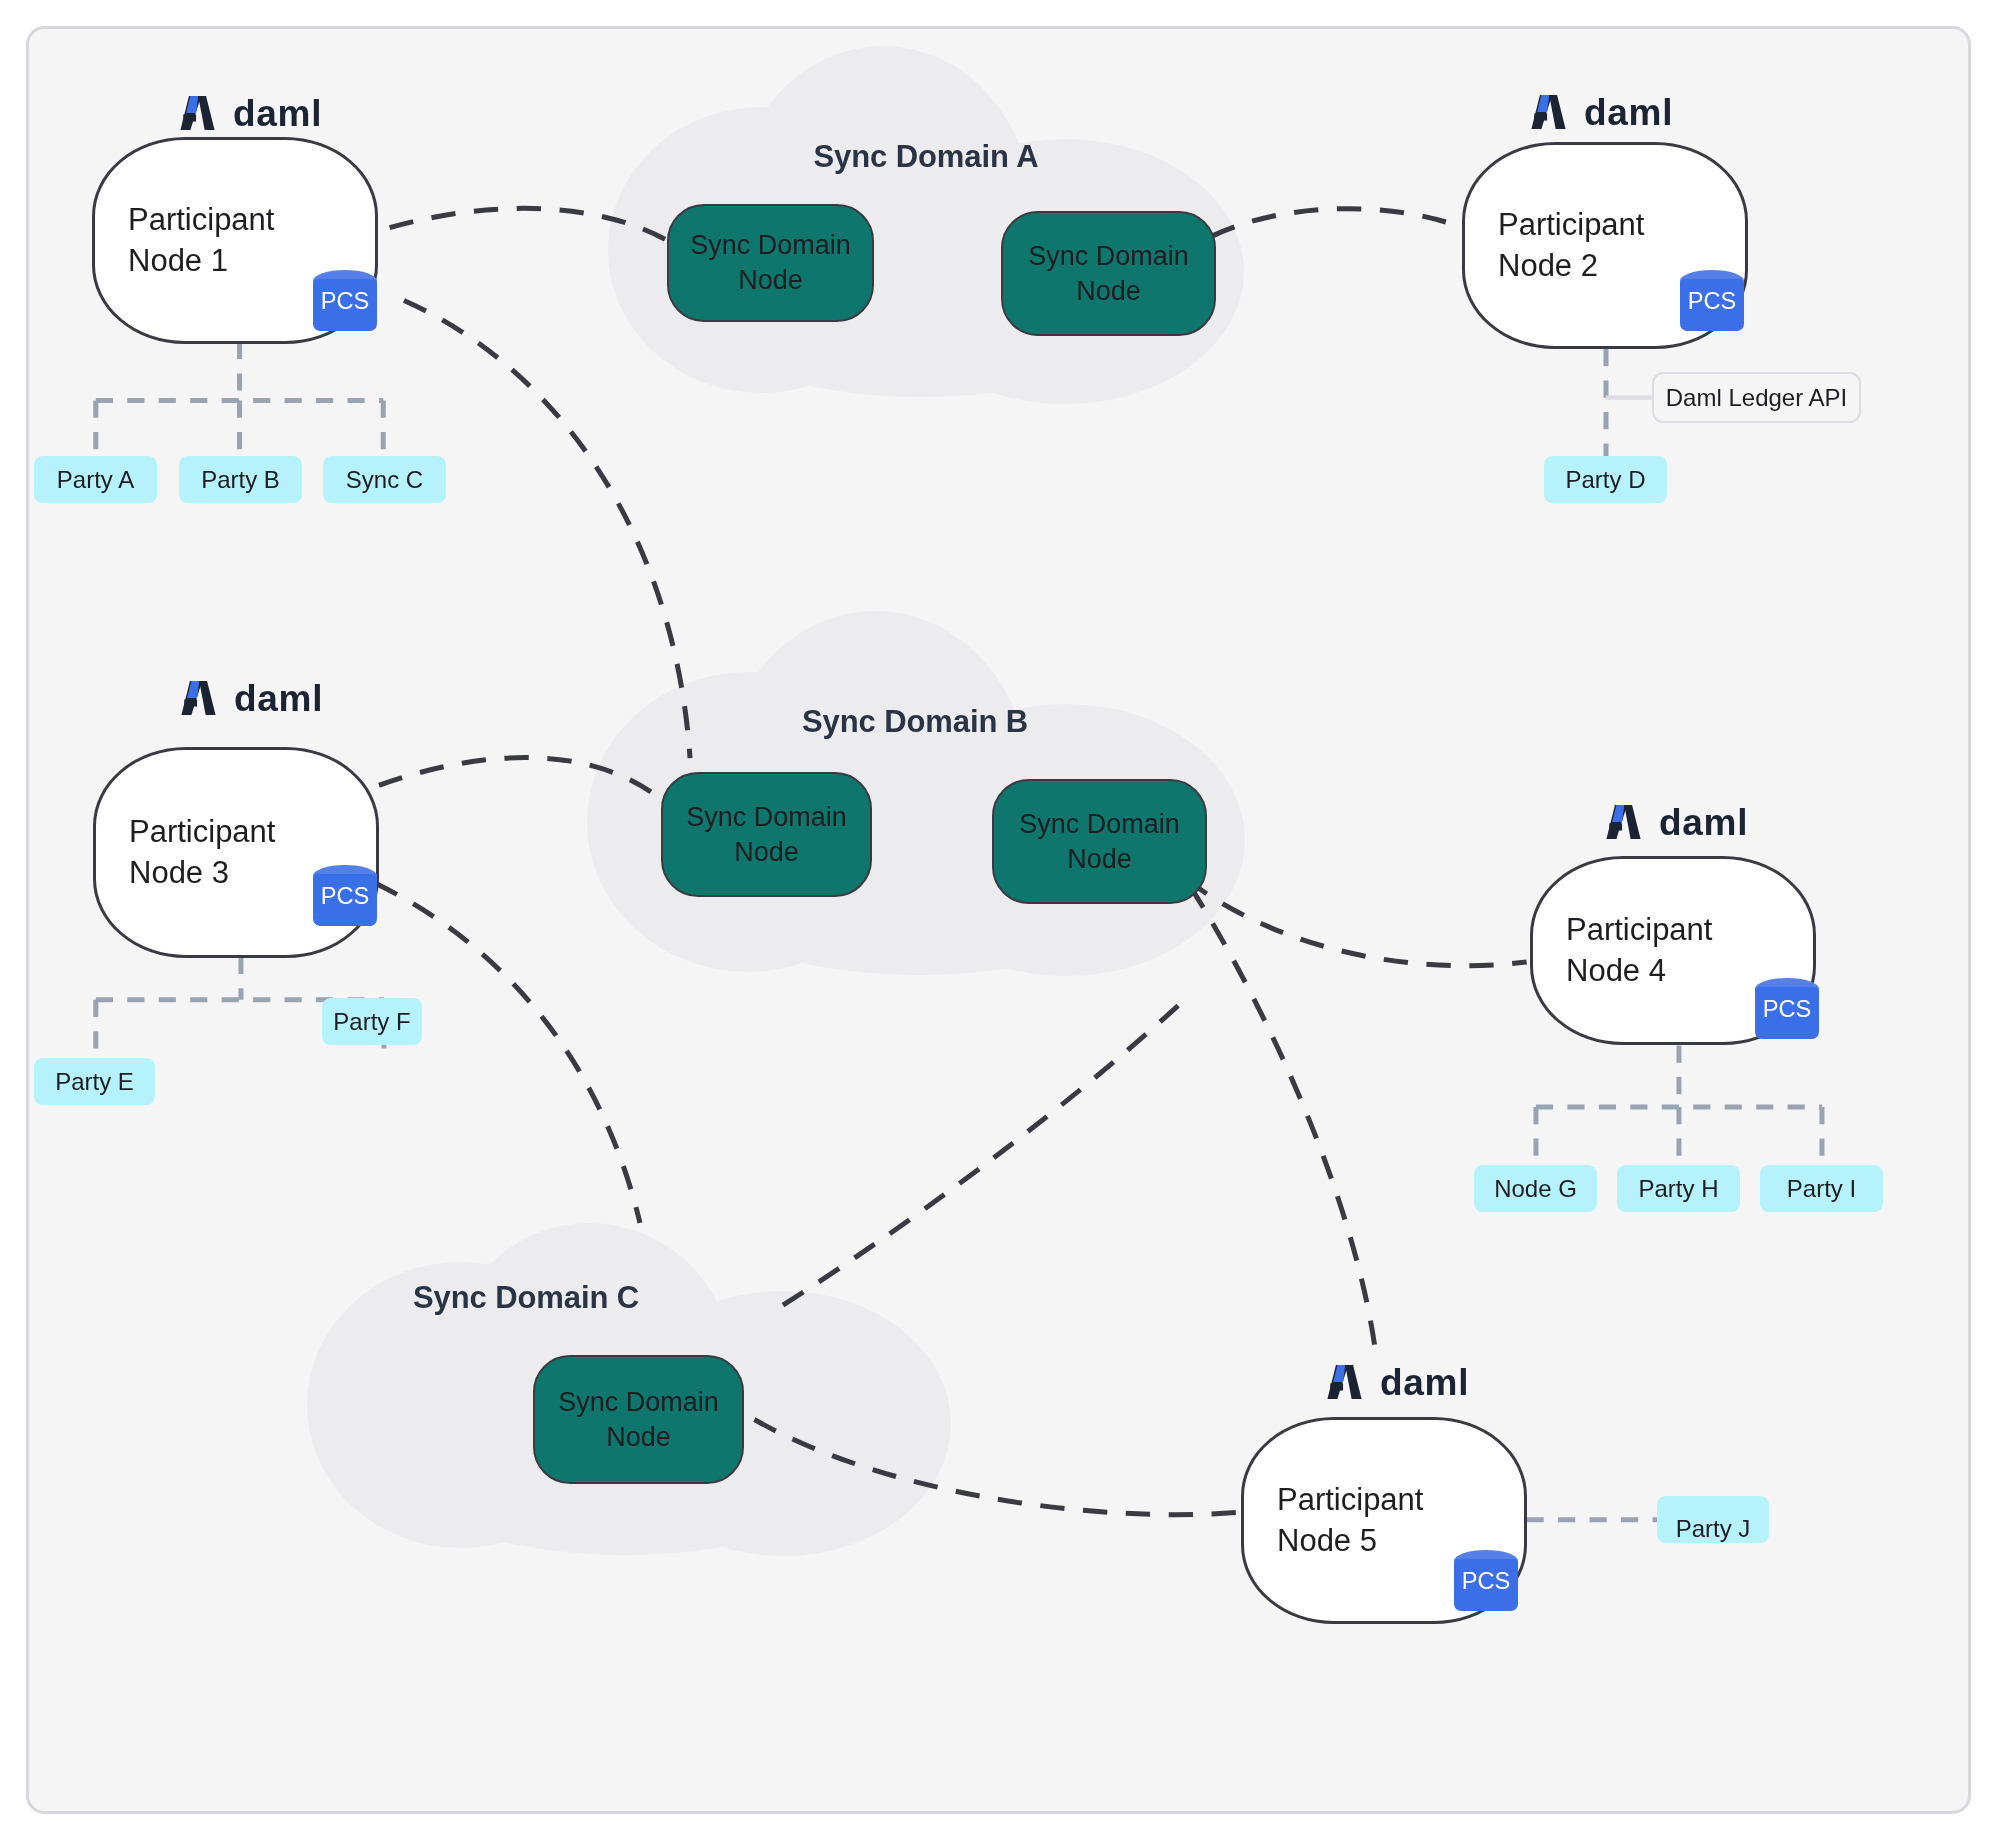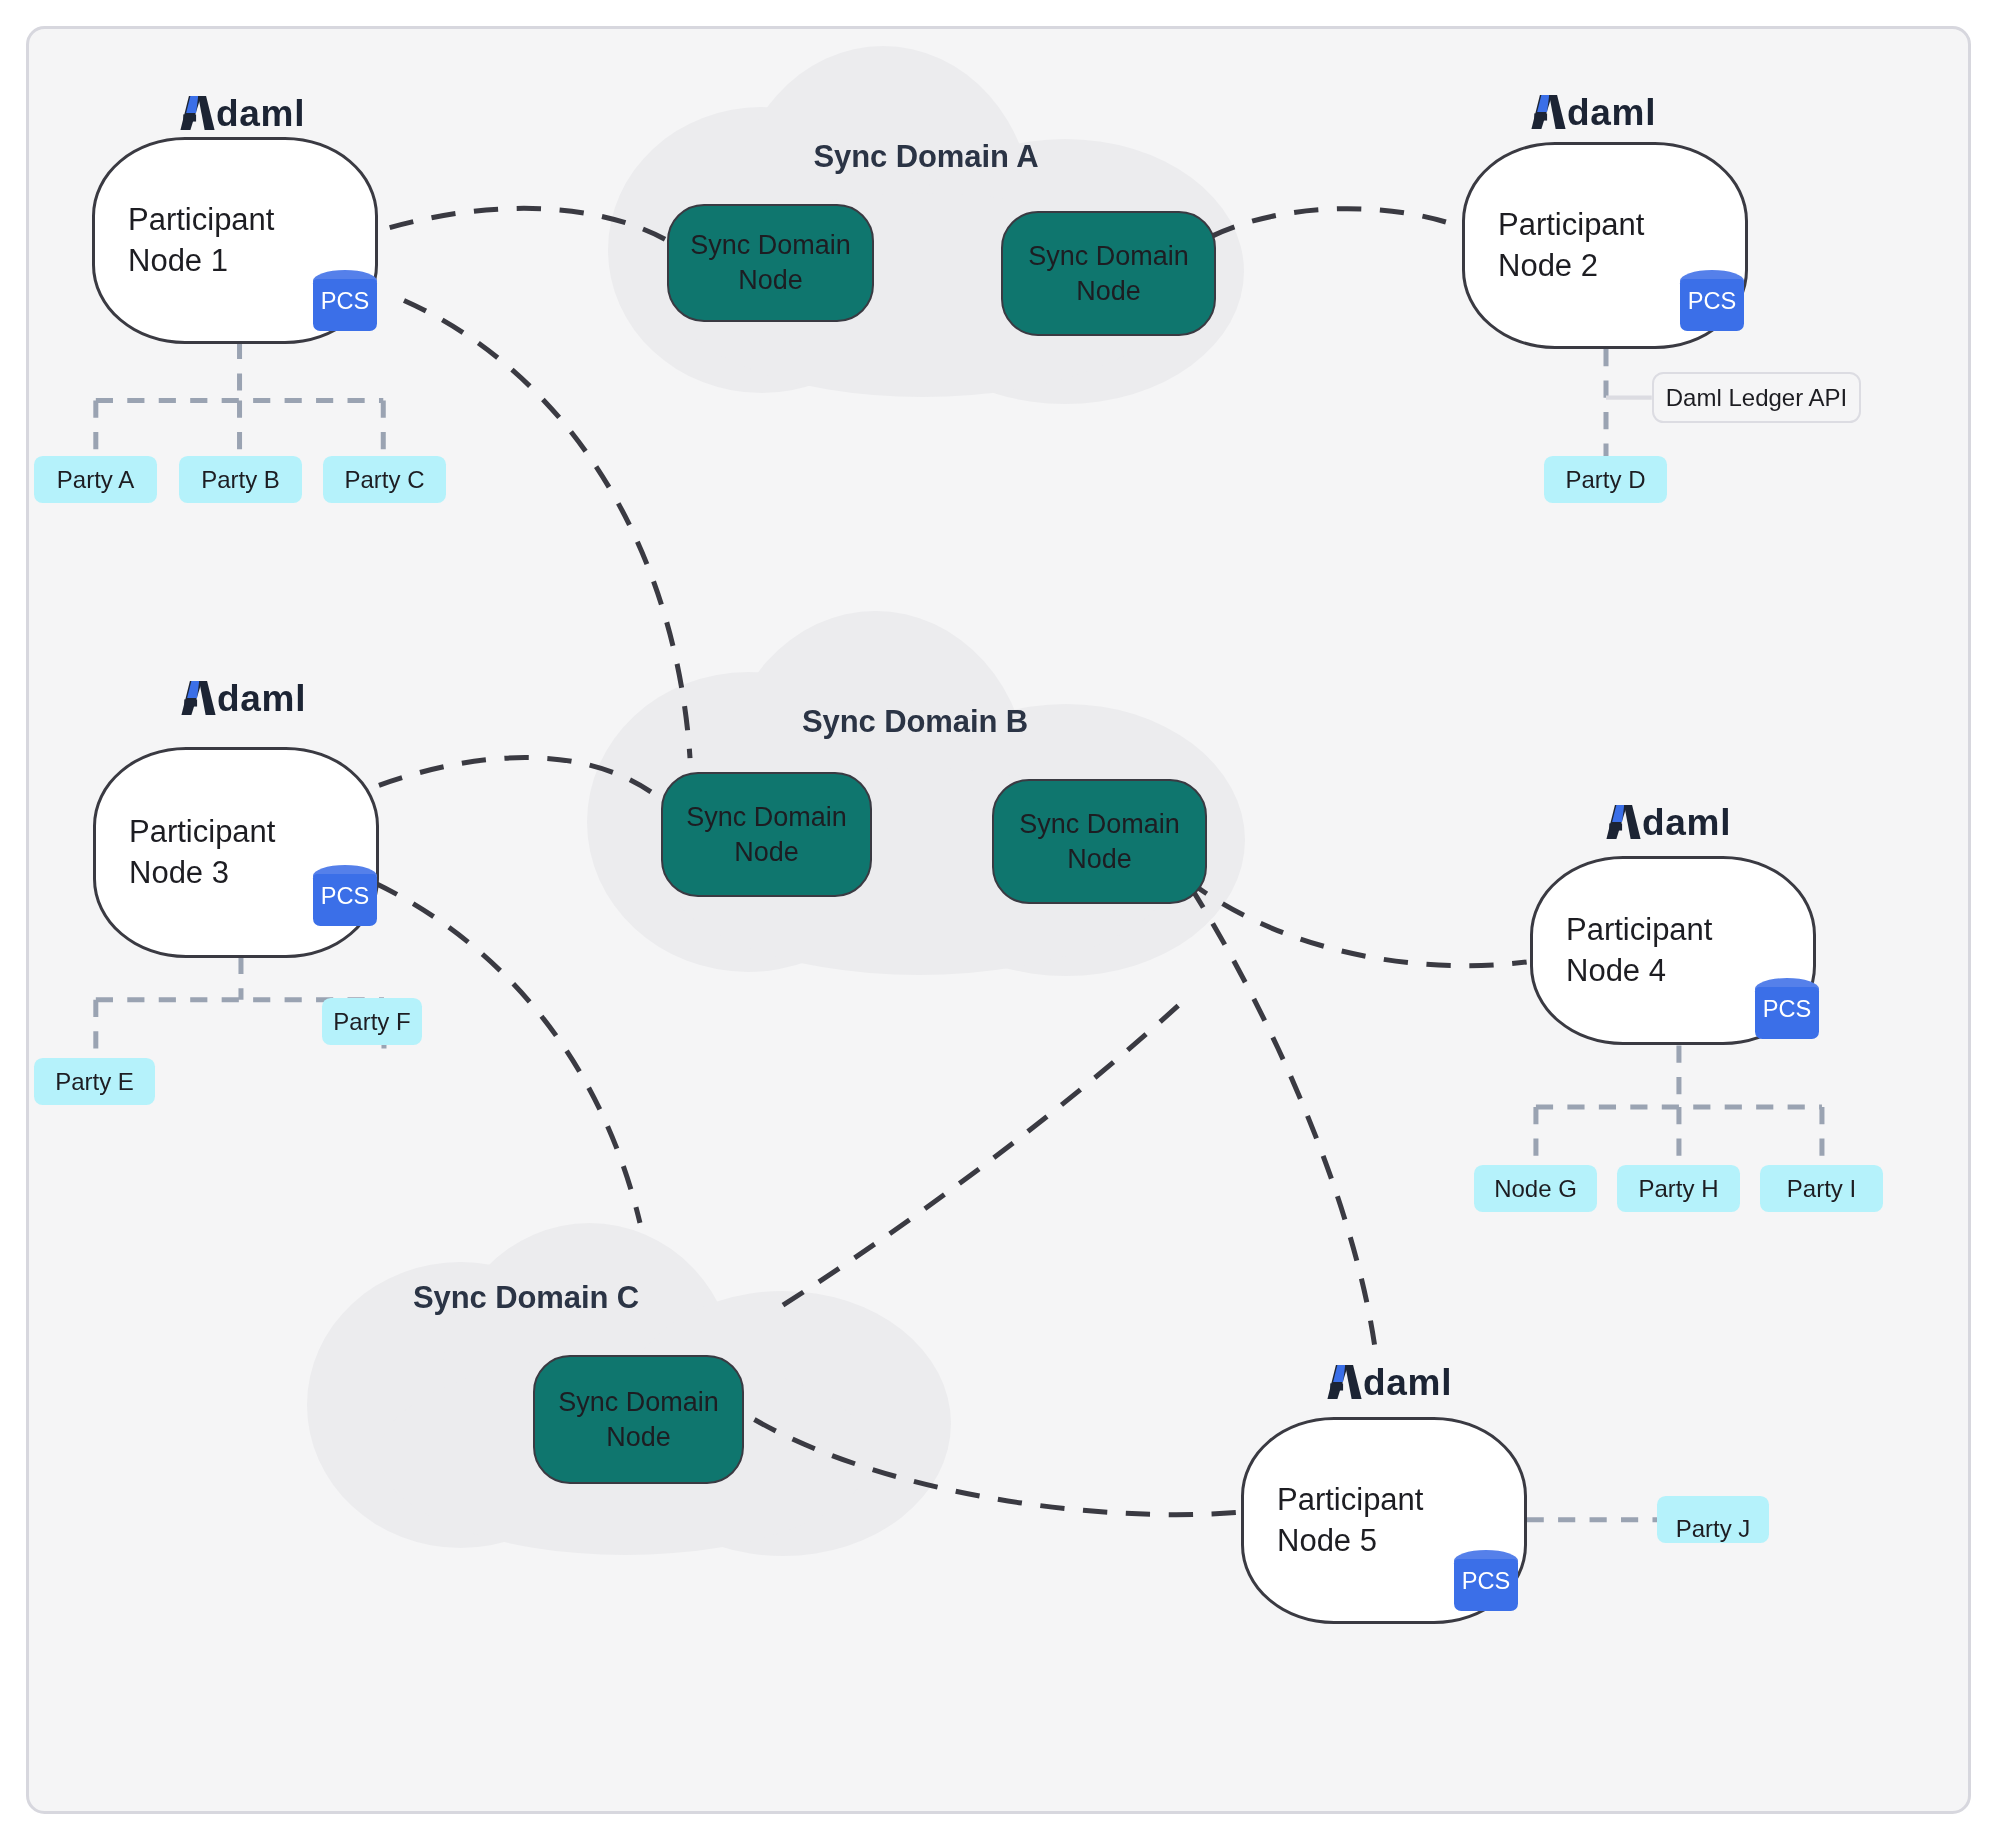--- a/index.html
+++ b/index.html
@@ -81,21 +81,21 @@
     font-size: 31px;
     line-height: 1.3;
   }
   .pnode-label { white-space: pre-line; }
 
   
   .daml {
     position: absolute;
     display: flex;
     align-items: center;
-    gap: 0;
+    gap: 17px;
     user-select: none;
   }
   .daml .mark { display: block; }
   .daml .word {
     color: #1c2434;
     font-size: 37px;
     font-weight: 700;
     letter-spacing: 0.7px;
     line-height: 1;
   }
@@ -362,21 +362,21 @@
     <div class="pcs-label">PCS</div>
   </div>
 
   <div class="party" style="left:34px;  top:456px; width:123px;">
     <span>Party A</span>
   </div>
   <div class="party" style="left:179px; top:456px; width:123px;">
     <span>Party B</span>
   </div>
   <div class="party" style="left:323px; top:456px; width:123px;">
-    <span>Party C</span>
+    <span>Sync C</span>
   </div>
   <div class="party" style="left:1544px; top:456px; width:123px;">
     <span>Party D</span>
   </div>
   <div class="party" style="left:34px;  top:1058px; width:121px;">
     <span>Party E</span>
   </div>
   <div class="party" style="left:322px; top:998px; width:100px;">
     <span>Party F</span>
   </div>

